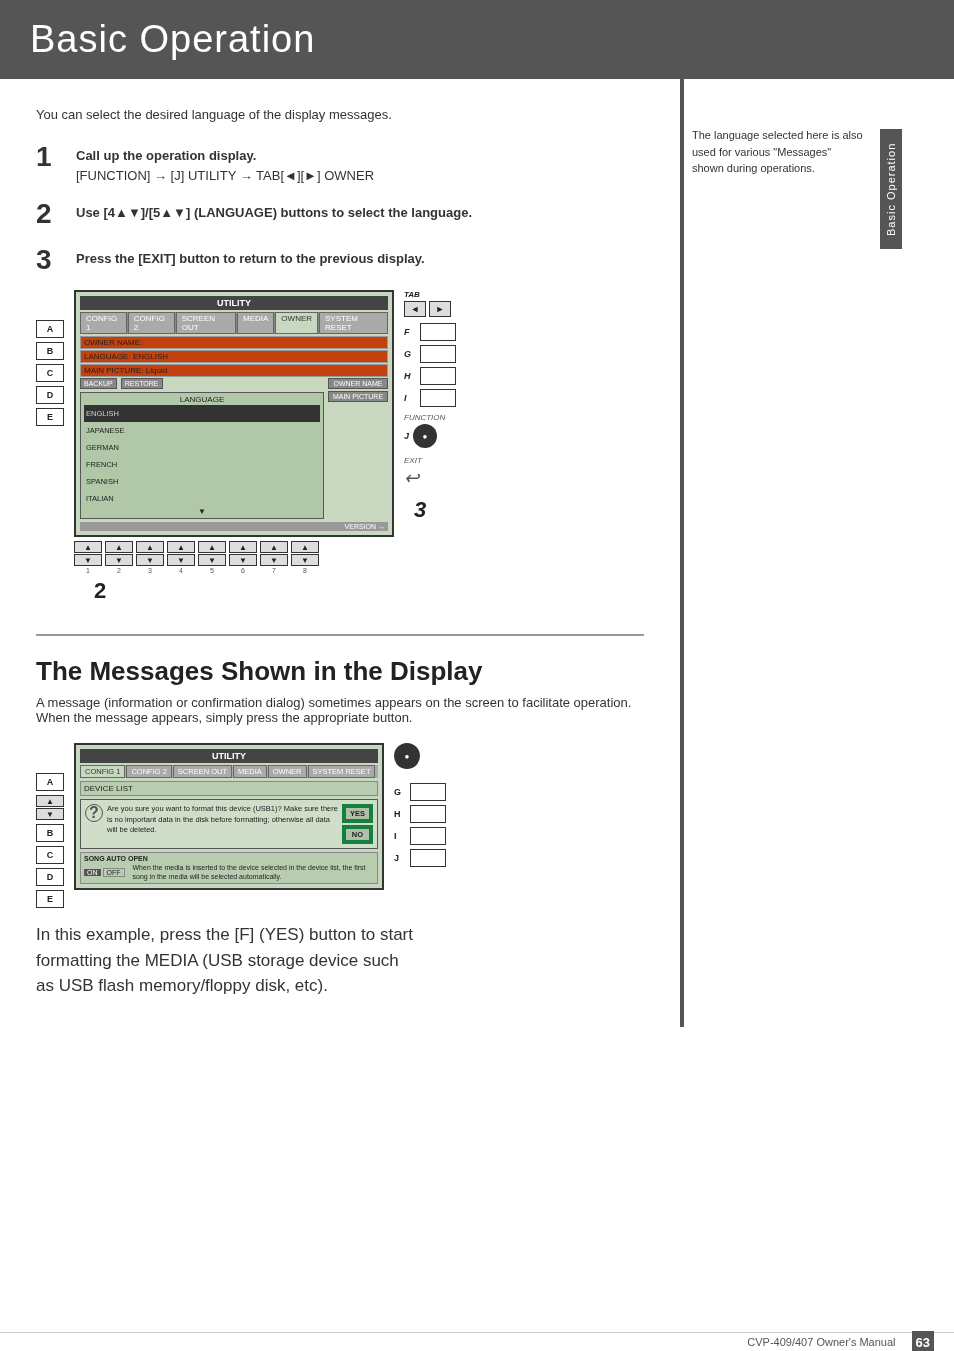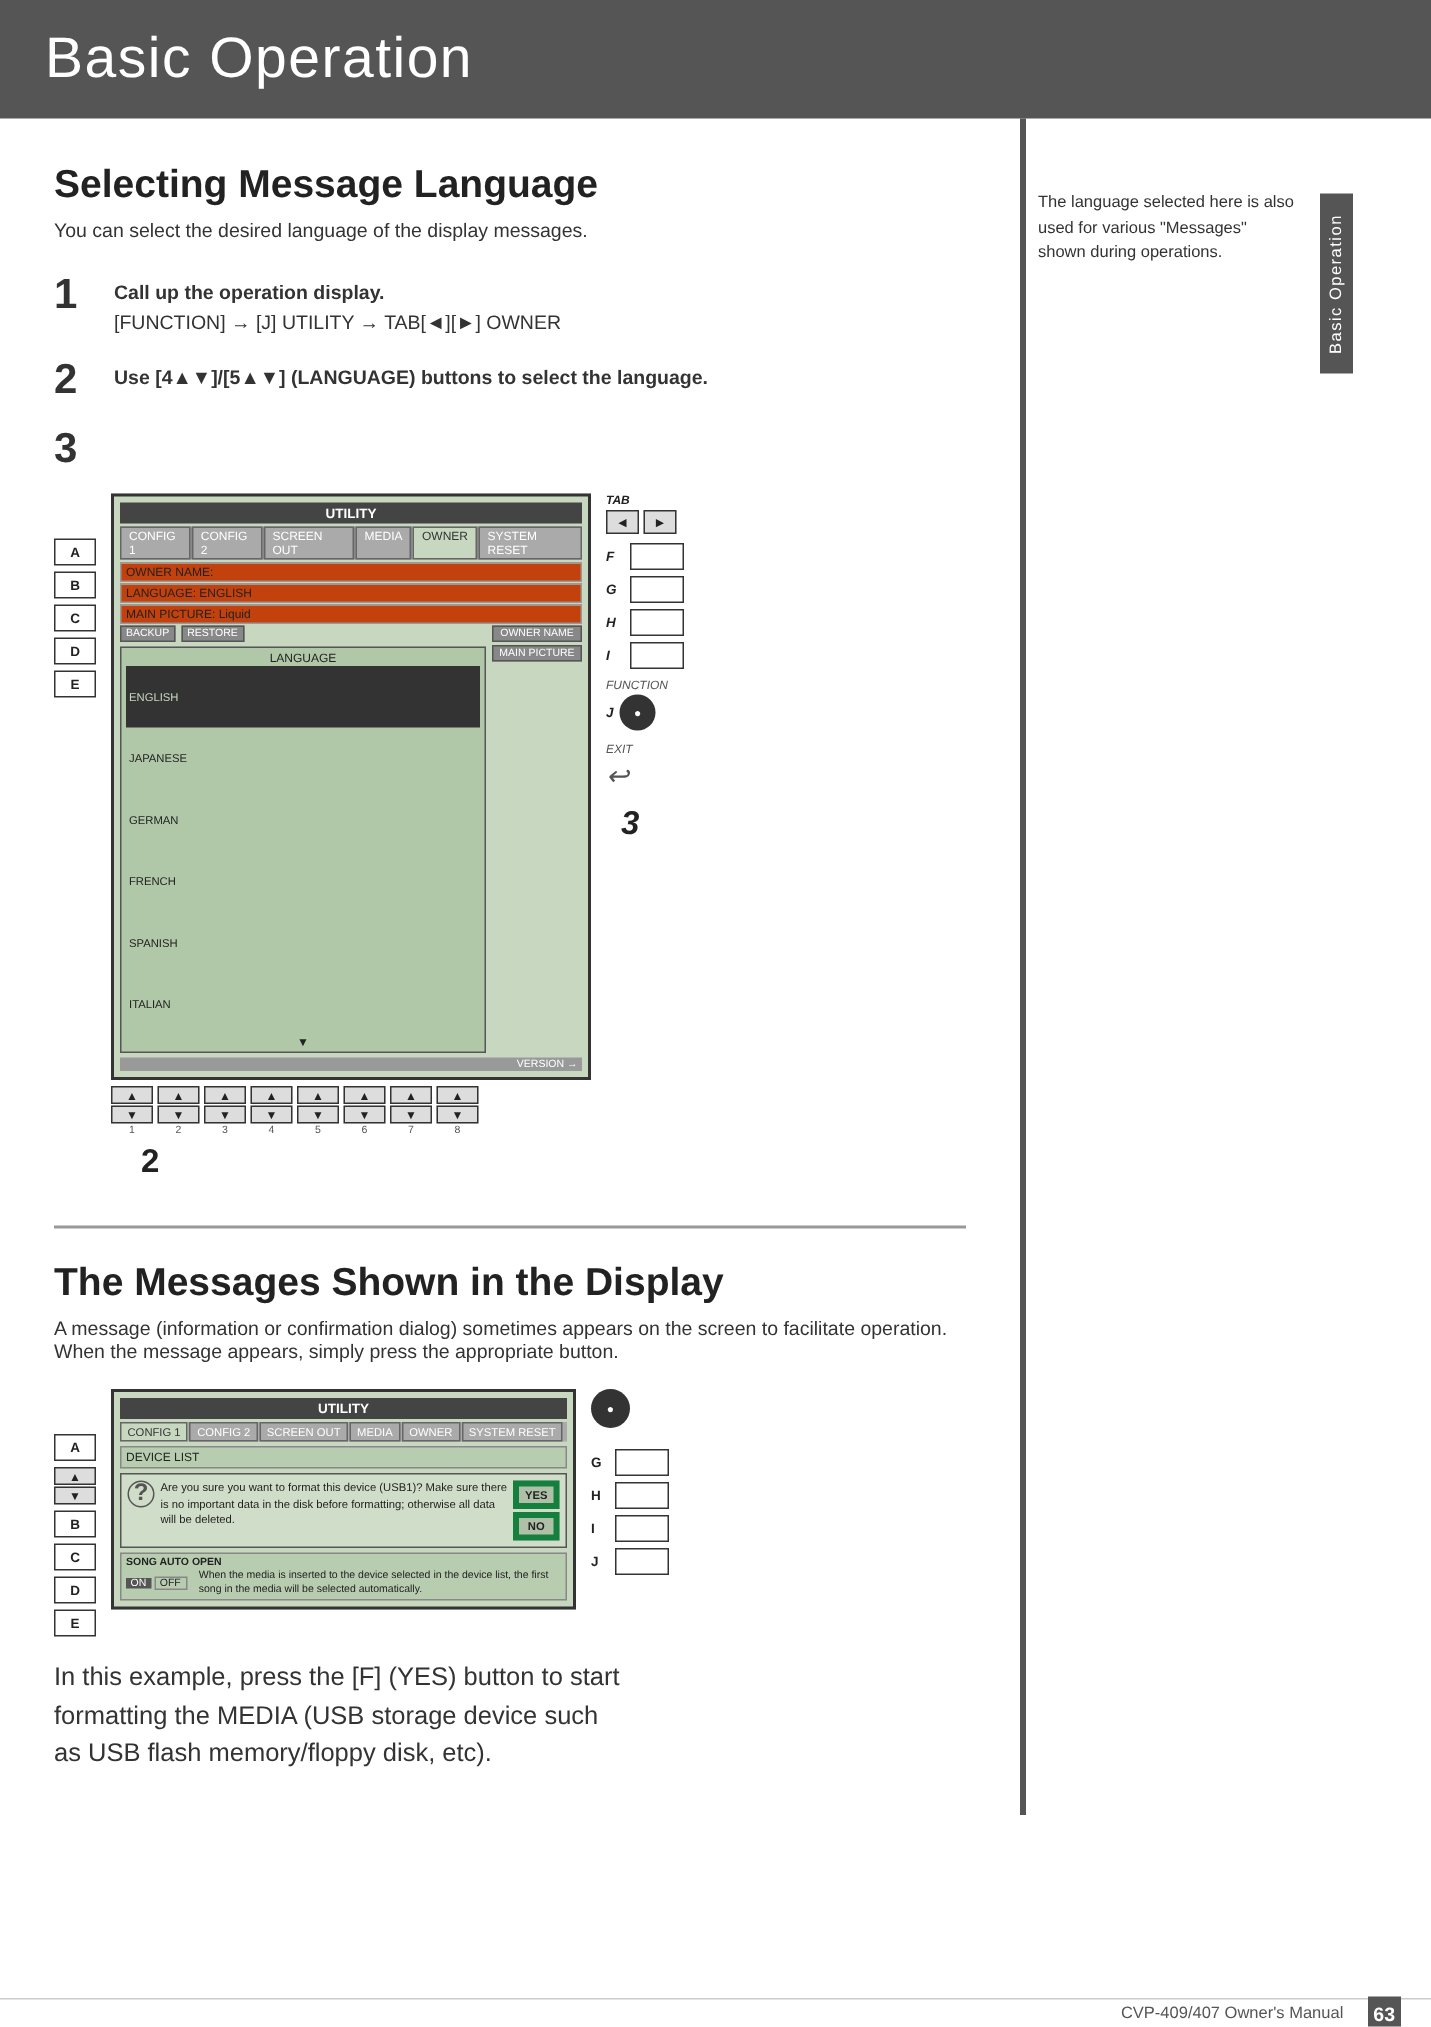--- a/index.html
+++ b/index.html
@@ -204,21 +204,21 @@
       text-align: center;
     }
     .lcd-dropdown {
       border: 1px solid #555;
       background: #b0c8a8;
       padding: 2px 3px;
       font-size: 8px;
       margin: 1px 0;
     }
     .lcd-dropdown-item {
-      padding: 16px 2px;
+      padding: 4px 2px;
       font-size: 7.5px;
     }
     .lcd-dropdown-item.selected {
       background: #333;
       color: #c8d8c0;
     }
     .lcd-bottom-bar {
       background: #999;
       color: #fff;
       font-size: 7px;
@@ -524,40 +524,42 @@
 
 <div class="page-header">
   <h1>Basic Operation</h1>
 </div>
 
 <div class="main-content">
 
   <div class="content-body">
 
     <section>
-      <h2 class="section-title">Selecting Message Language</h2>
       <p class="section-subtitle">You can select the desired language of the display messages.</p>
 
       <div class="step">
         <span class="step-number">1</span>
         <div class="step-text">
           <strong>Call up the operation display.</strong><br>
           <span>[FUNCTION] → [J] UTILITY → TAB[◄][►] OWNER</span>
         </div>
       </div>
 
       <div class="step">
         <span class="step-number">2</span>
         <div class="step-text">
           <strong>Use [4▲▼]/[5▲▼] (LANGUAGE) buttons to select the language.</strong>
         </div>
       </div>
 
       <div class="step">
         <span class="step-number">3</span>
+        <div class="step-text">
+          <strong>Press the [EXIT] button to return to the previous display.</strong>
+        </div>
       </div>
 
       <div class="diagram-container">
 
         <div class="diagram-left-labels">
           <span class="side-btn">A</span>
           <span class="side-btn">B</span>
           <span class="side-btn">C</span>
           <span class="side-btn">D</span>
           <span class="side-btn">E</span>

